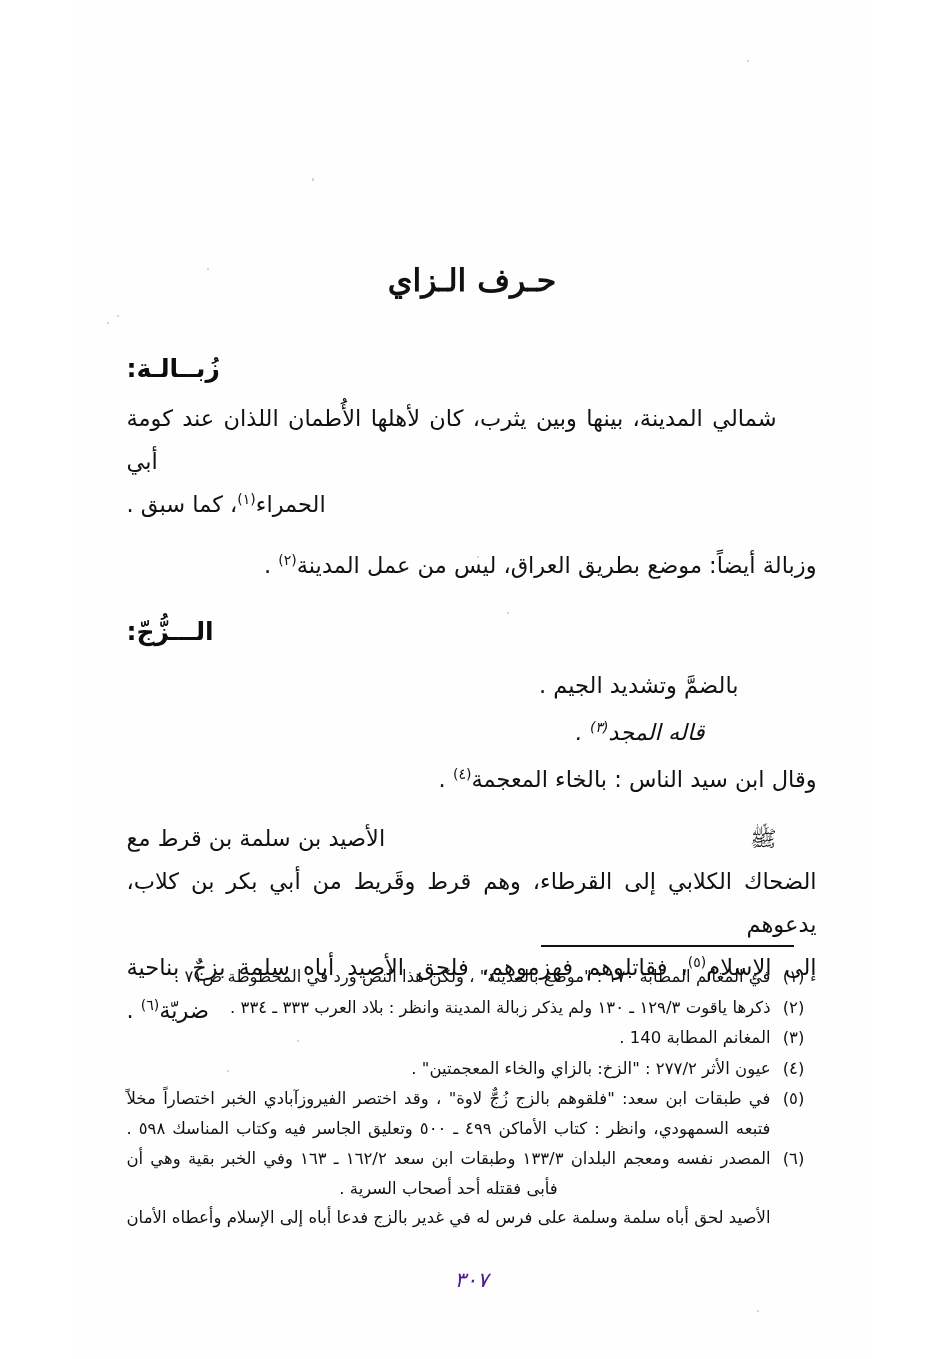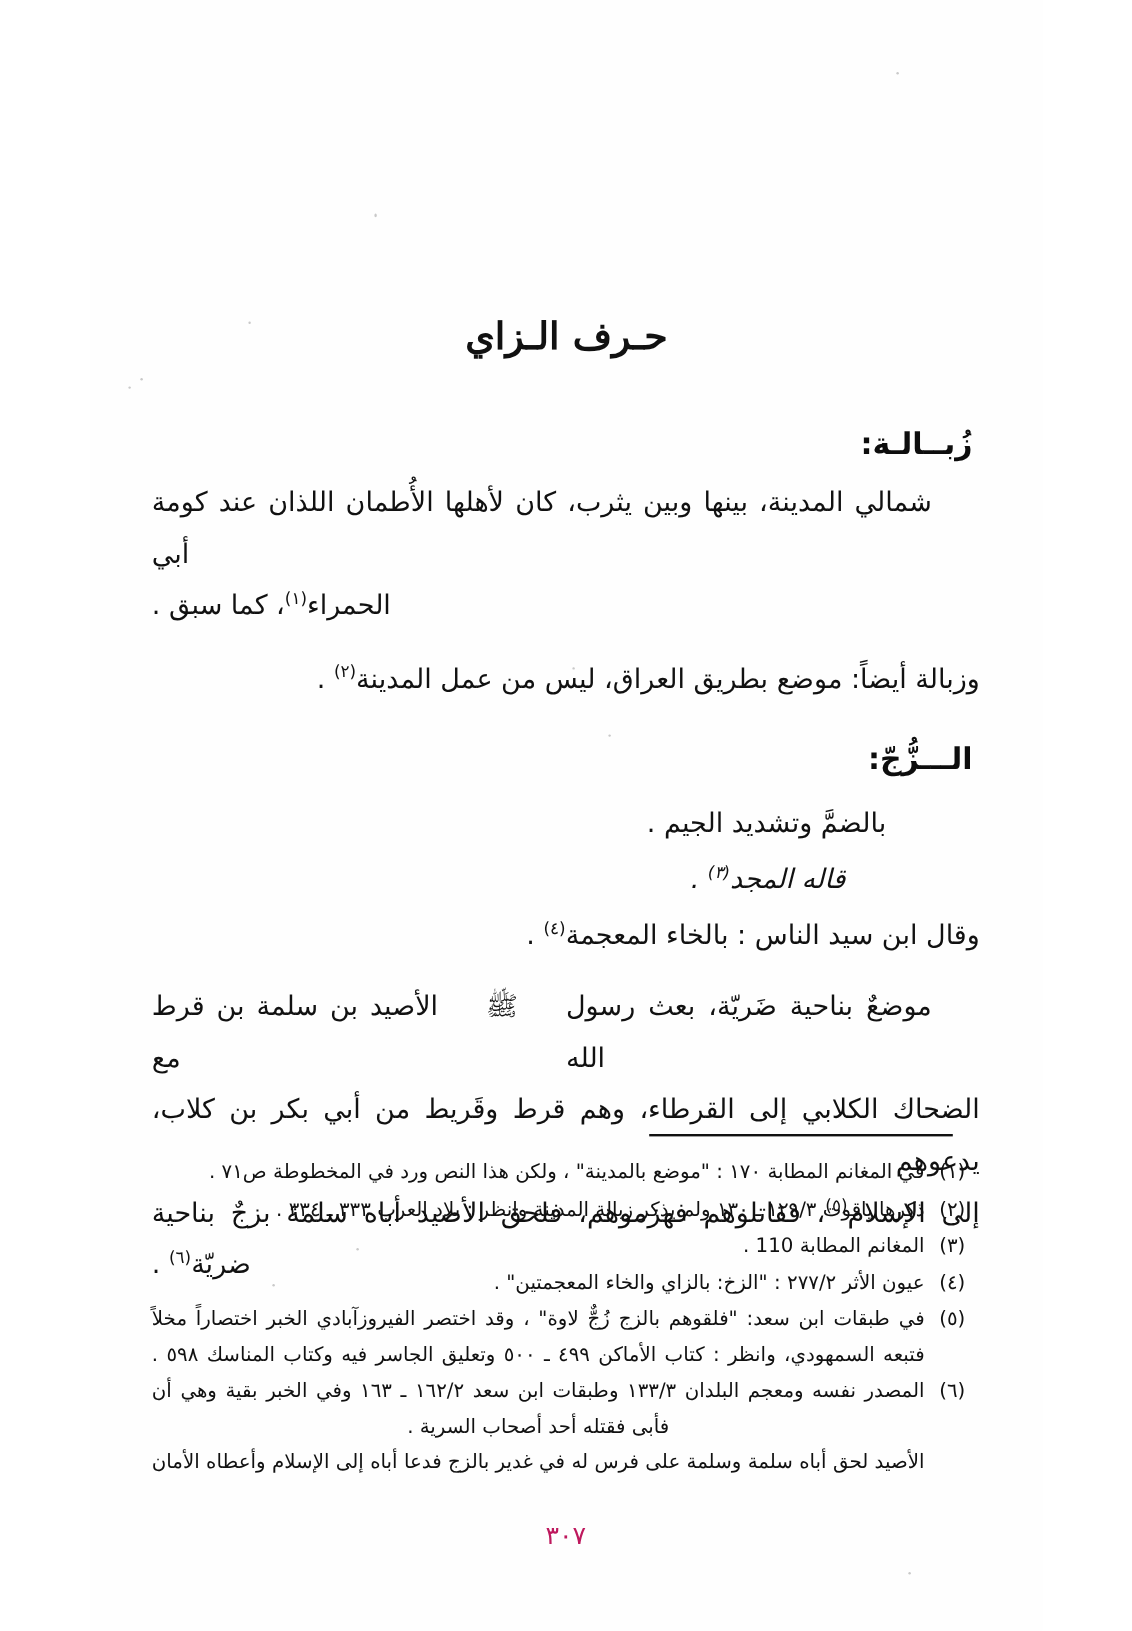--- a/index.html
+++ b/index.html
@@ -43,21 +43,21 @@
     font-size: 31px;
     font-weight: 700;
     letter-spacing: 1px;
     color: #111;
     transform: scaleX(1.02);
   }
 
   
   .entry-head {
     margin-top: 56px;
-    text-align: right;
+    text-align: left;
     font-size: 25px;
     font-weight: 700;
     color: #0d0d0d;
     padding-right: 6px;
   }
   .entry-head.second { margin-top: 30px; }
 
   .para {
     margin-top: 14px;
     font-size: 22.5px;
@@ -138,21 +138,22 @@
 
   
   .page-number {
     position: absolute;
     top: 1268px;
     left: 0;
     right: 0;
     text-align: center;
     font-size: 21px;
     letter-spacing: 1px;
-    color: #be185d;
+    color: #4c1d95;
+    font-style: italic;
   }
 </style>
 </head>
 <body>
 
 <div class="page">
 
   <span class="speck" style="top:178px;right:555px;width:2px;height:3px;"></span>
   <span class="speck" style="top:268px;right:660px;width:2px;height:2px;"></span>
   <span class="speck" style="top:315px;right:750px;width:2px;height:2px;"></span>
@@ -192,21 +193,20 @@
     <div class="para right-block" style="margin-top:4px;padding-right:112px;font-style:italic;">
       <span>قاله المجد</span><span class="fn-ref">(٣)</span><span> .</span>
     </div>
 
     <div class="para right-block" style="margin-top:4px;padding-right:0;">
       <span>وقال ابن سيد الناس : بالخاء المعجمة</span><span class="fn-ref">(٤)</span><span> .</span>
     </div>
 
     <div class="para" style="margin-top:16px;">
       <div class="line-a" style="text-indent:40px;display:flex;justify-content:space-between;">
-        <span>موضعٌ بناحية ضَريّة، بعث رسول الله</span>
         <span class="salla">ﷺ</span>
         <span>الأصيد بن سلمة بن قرط مع</span>
       </div>
       <div class="line-b" style="text-align:justify;text-align-last:justify;">
         <span>الضحاك الكلابي إلى القرطاء، وهم قرط وقَريط من أبي بكر بن كلاب، يدعوهم</span>
       </div>
       <div class="line-b" style="text-align:justify;text-align-last:justify;">
         <span>إلى الإسلام</span><span class="fn-ref">(٥)</span><span>، فقاتلوهم فهزموهم، فلحق الأصيد أباه سلمة بزجٌ بناحية</span>
       </div>
       <div class="line-b" style="text-align:right;">
@@ -230,21 +230,21 @@
     <div class="fn-item">
       <div class="fn-num">(٢)</div>
       <div class="fn-body">
         <span class="fn-line last">ذكرها ياقوت ١٢٩/٣ ـ ١٣٠ ولم يذكر زبالة المدينة وانظر : بلاد العرب ٣٣٣ ـ ٣٣٤ .</span>
       </div>
     </div>
 
     <div class="fn-item">
       <div class="fn-num">(٣)</div>
       <div class="fn-body">
-        <span class="fn-line last">المغانم المطابة 110 .</span>
+        <span class="fn-line last">المغانم المطابة 140 .</span>
       </div>
     </div>
 
     <div class="fn-item">
       <div class="fn-num">(٤)</div>
       <div class="fn-body">
         <span class="fn-line last">عيون الأثر ٢٧٧/٢ : "الزخ: بالزاي والخاء المعجمتين" .</span>
       </div>
     </div>
 

